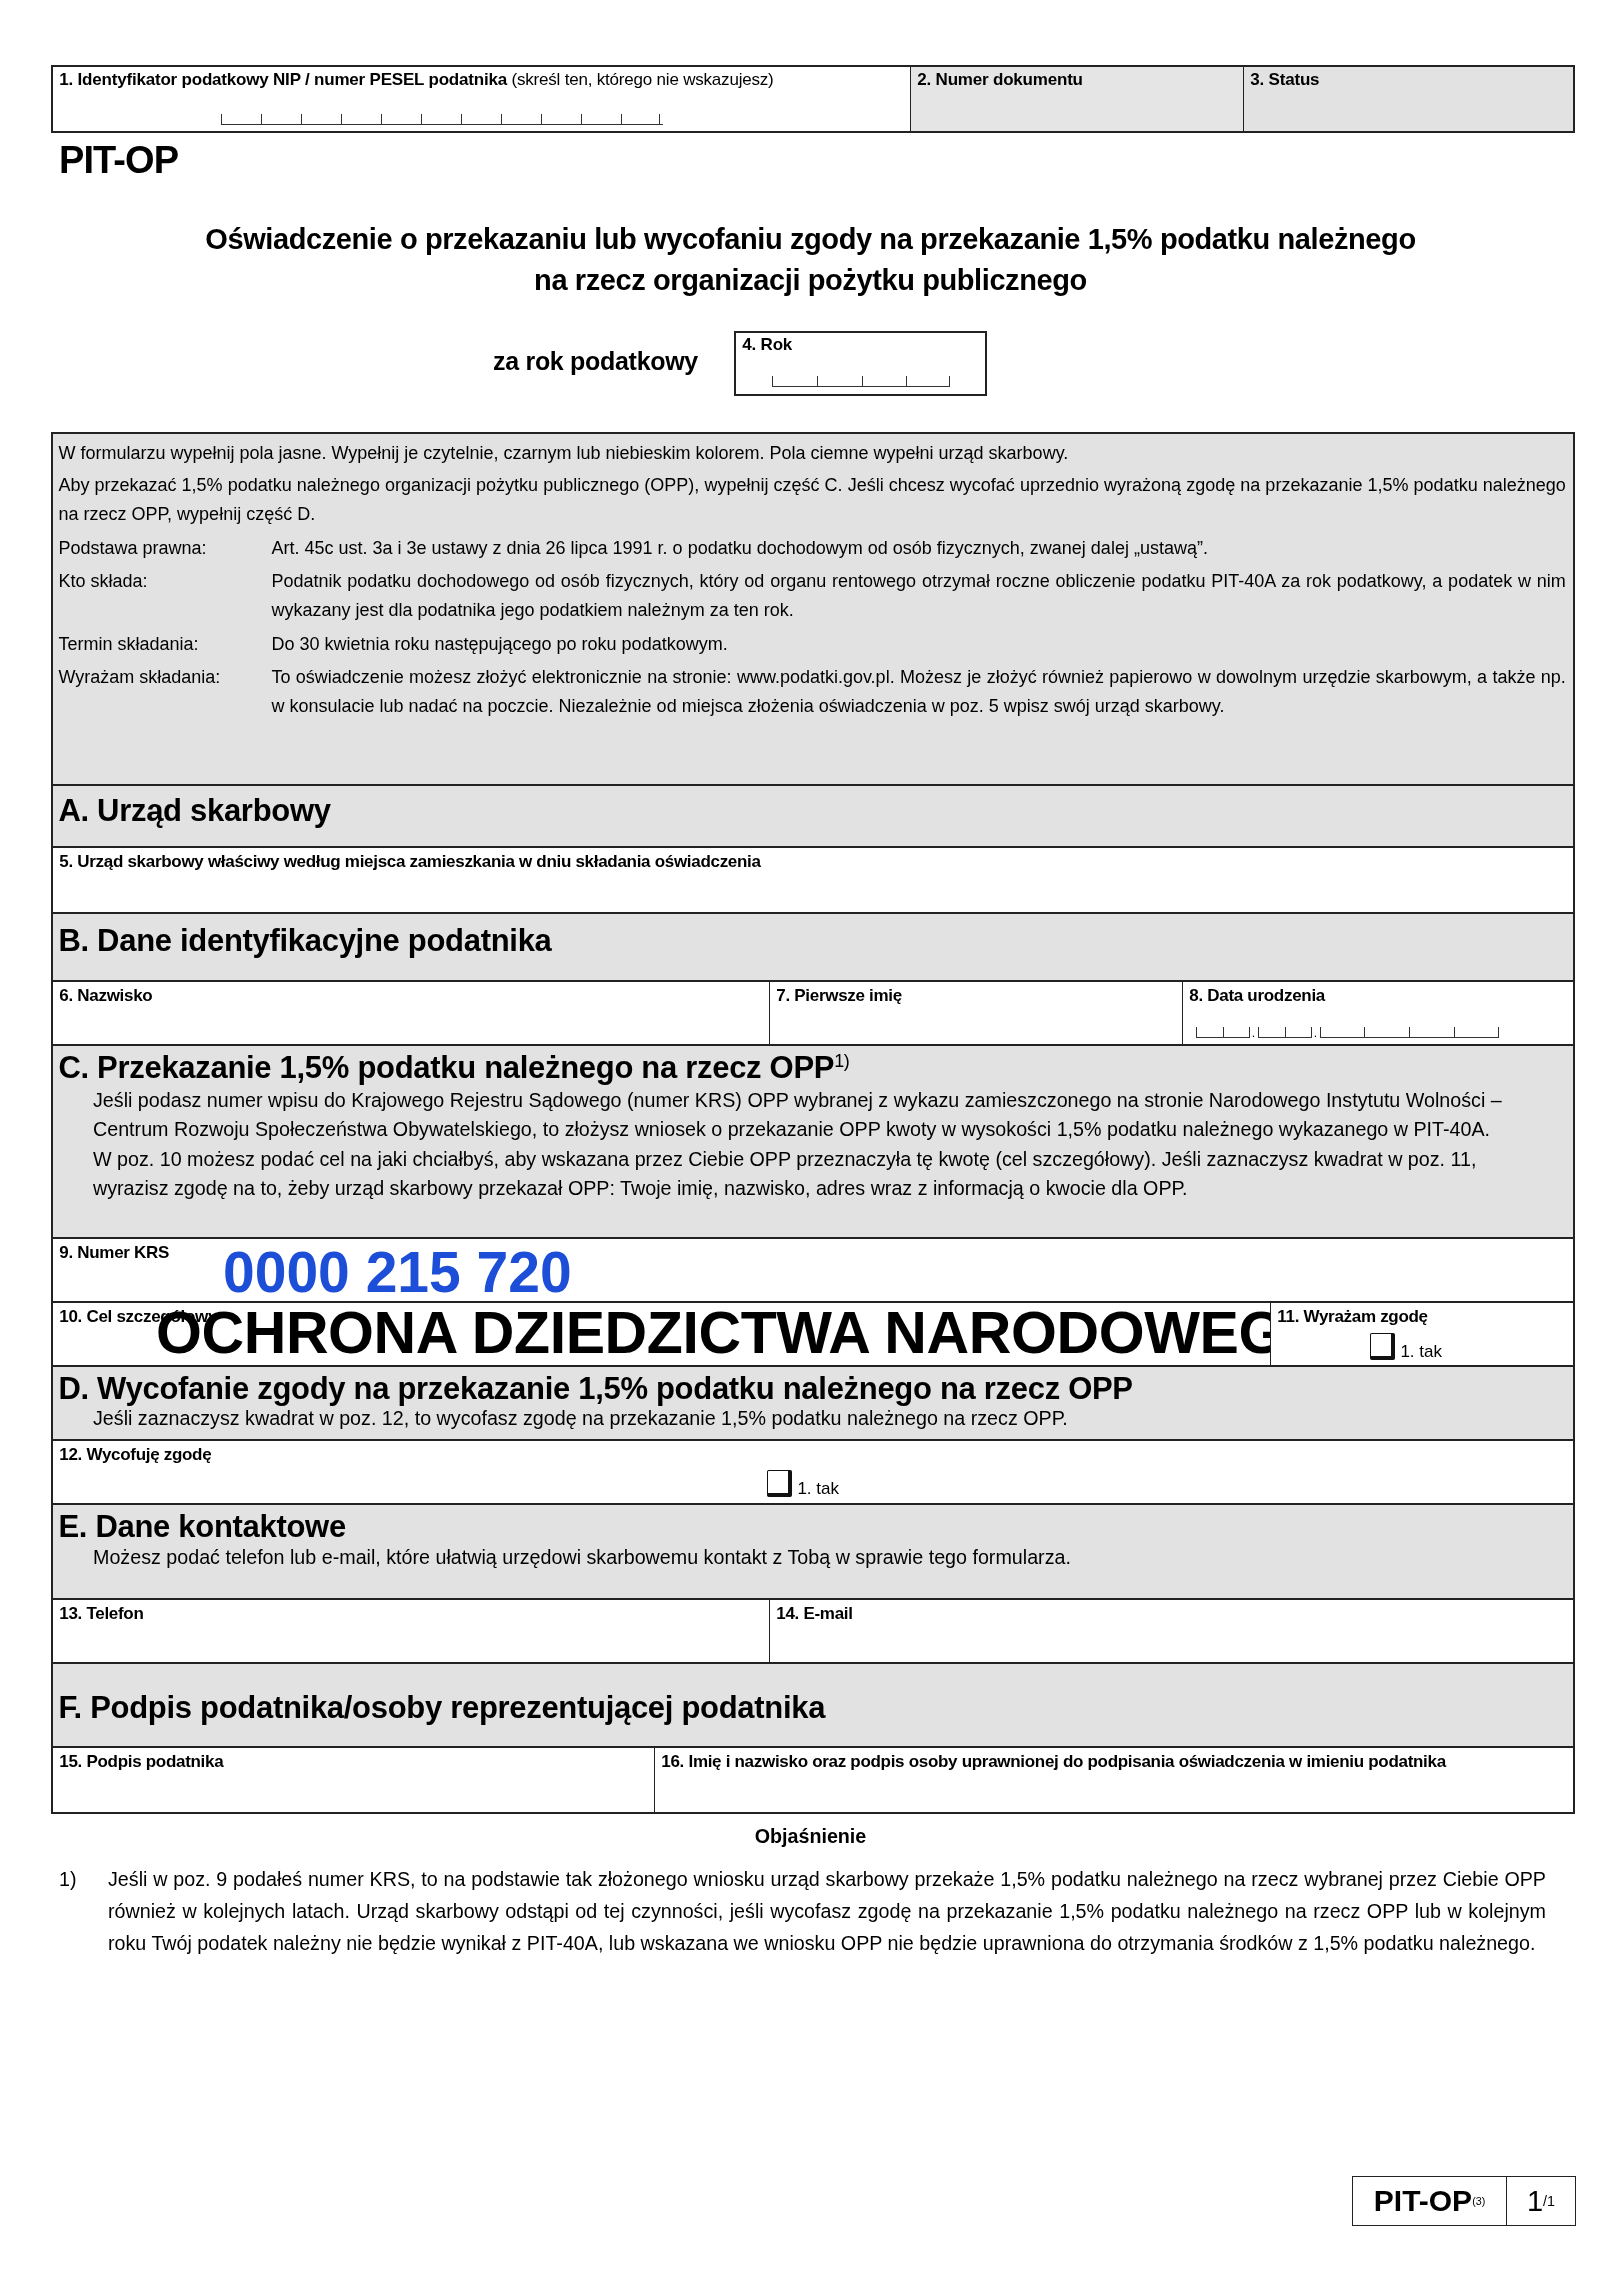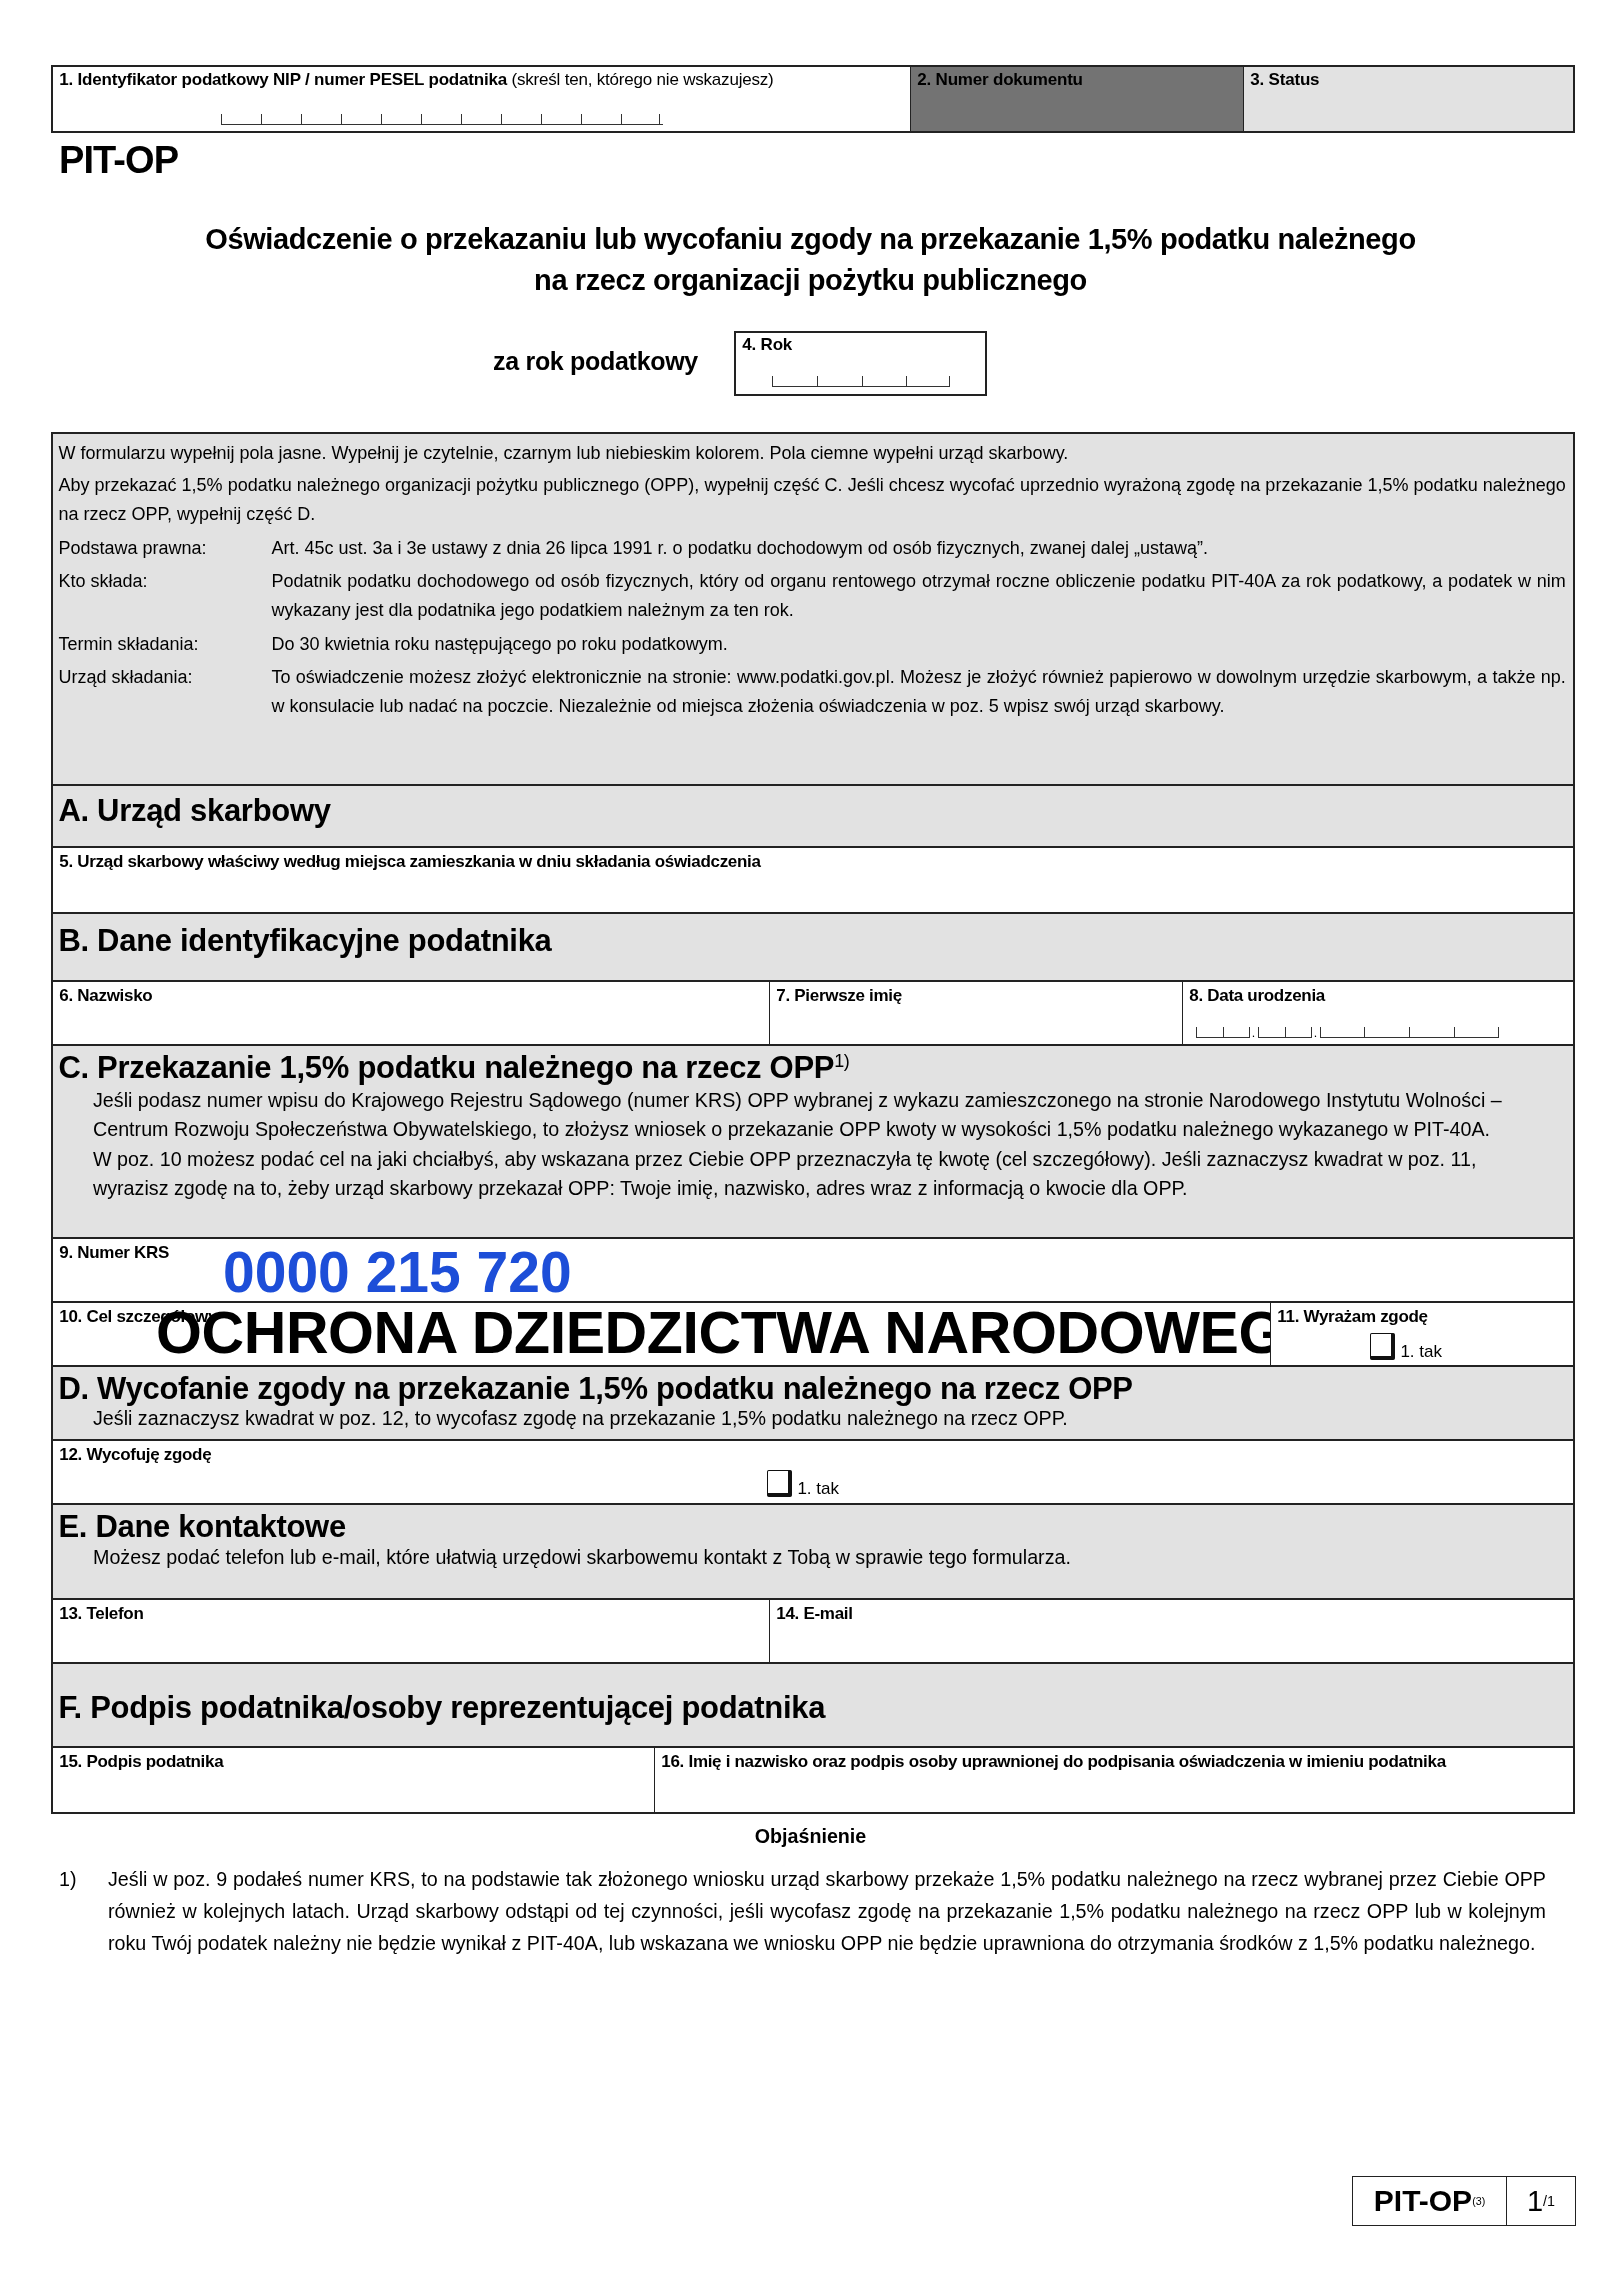--- a/index.html
+++ b/index.html
@@ -7,21 +7,21 @@
   body { font-family: "Liberation Sans", "DejaVu Sans", sans-serif; color: #000; position: relative; overflow: hidden; }
 
   .abs { position: absolute; }
   .gray { background: #e2e2e2; }
   .white { background: #ffffff; }
 
   
   #top-table { left: 51px; top: 65px; width: 1524px; height: 68px; border: 2.7px solid #222; display: flex; }
   #top-table .cell { height: 100%; position: relative; }
   #top-table .c1 { width: 858px; background: #fff; border-right: 1.8px solid #222; }
-  #top-table .c2 { width: 333px; background: #737373; border-right: 1.8px solid #222; padding-left: 18px; }
+  #top-table .c2 { width: 333px; background: #e5e5e5; border-right: 1.8px solid #222; padding-left: 18px; }
   #top-table .c3 { flex: 1; background: #e2e2e2; }
   .flabel { font-size: 17px; font-weight: bold; position: absolute; left: 6.3px; top: 2.7px; white-space: nowrap; letter-spacing: -0.2px; }
   .flabel .norm { font-weight: normal; }
 
   
   .comb { position: absolute; display: flex; height: 10.7px; border-bottom: 1.3px solid #333; }
   .comb .ccell { border-left: 1.3px solid #333; height: 100%; }
   .comb .ccell:last-child { border-right: 1.3px solid #333; }
   .comb-group { position: absolute; display: flex; align-items: flex-end; }
   .comb-group .comb { position: relative; }
@@ -129,21 +129,21 @@
     </div>
     <div class="irow">
       <div class="ilabel">Kto składa:</div>
       <div class="itext">Podatnik podatku dochodowego od osób fizycznych, który od organu rentowego otrzymał roczne obliczenie podatku PIT-40A za rok podatkowy, a podatek w nim wykazany jest dla podatnika jego podatkiem należnym za ten rok.</div>
     </div>
     <div class="irow">
       <div class="ilabel">Termin składania:</div>
       <div class="itext">Do 30 kwietnia roku następującego po roku podatkowym.</div>
     </div>
     <div class="irow">
-      <div class="ilabel">Urząd składania:</div>
+      <div class="ilabel">Wyrażam składania:</div>
       <div class="itext">To oświadczenie możesz złożyć elektronicznie na stronie: www.podatki.gov.pl. Możesz je złożyć również papierowo w dowolnym urzędzie skarbowym, a także np. w konsulacie lub nadać na poczcie. Niezależnie od miejsca złożenia oświadczenia w poz. 5 wpisz swój urząd skarbowy.</div>
     </div>
   </div>
 
   <div class="row gray" style="height:62px; padding-top:7.2px;">
     <div class="sec-head">A. Urząd skarbowy</div>
   </div>
   <div class="row white" style="height:66px;">
     <div class="slabel">5. Urząd skarbowy właściwy według miejsca zamieszkania w dniu składania oświadczenia</div>
   </div>

